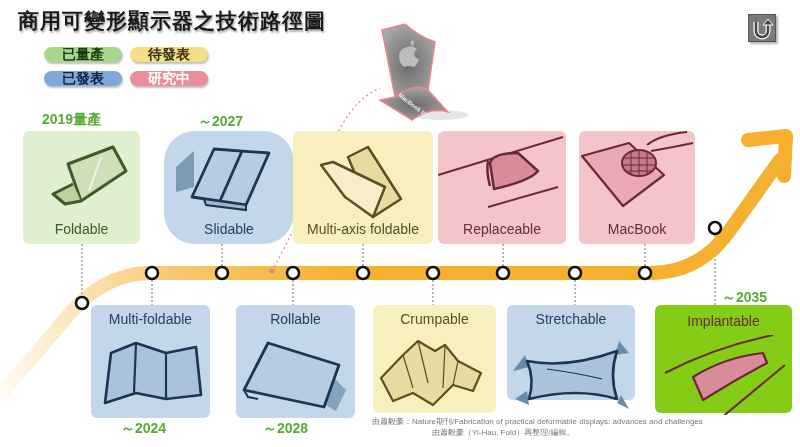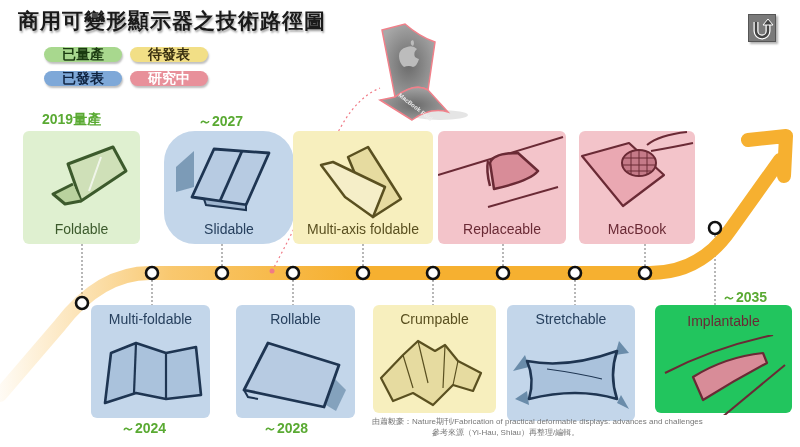--- a/index.html
+++ b/index.html
@@ -173,40 +173,40 @@
 <div class="year" style="left:263px;top:420px;">～2028</div>
 
 <div class="card" style="left:373px;top:305px;width:123px;height:108px;background:#f7efbe;">
   <div class="label" style="top:6px;color:#5a5020;">Crumpable</div>
   <svg width="123" height="80" viewBox="0 0 123 80" style="left:0;top:28px;">
     <path d="M8 45 L30 22 L45 8 L62 18 L72 12 L85 28 L108 40 L100 58 L80 52 L60 72 L40 60 L20 68 Z" fill="#e6dba0" stroke="#5a5020" stroke-width="2.2" stroke-linejoin="round"></path>
     <path d="M30 22 L40 55 M45 8 L55 50 M72 12 L70 55 M85 28 L80 52" stroke="#5a5020" stroke-width="1.2" fill="none"></path>
   </svg>
 </div>
 
-<div class="card" style="left:507px;top:305px;width:128px;height:116px;background:#c3d6ea;">
+<div class="card" style="left:507px;top:305px;width:128px;height:95px;background:#c3d6ea;">
   <div class="label" style="top:6px;color:#27405e;">Stretchable</div>
   <svg width="128" height="80" viewBox="0 0 128 80" style="left:0;top:28px;">
     <g fill="#6a8caa">
       <path d="M6 38 L18 22 L22 34 Z"></path>
         <path d="M112 8 L122 20 L108 22 Z"></path>
       <path d="M8 66 L20 58 L22 72 Z"></path>
         <path d="M110 70 L122 76 L114 62 Z"></path>
     </g>
     <path d="M20 28 Q60 36 110 18 Q102 42 110 66 Q70 54 22 66 Q28 46 20 28 Z" fill="#aac2dc" stroke="#1e3552" stroke-width="2.6" stroke-linejoin="round"></path>
     <path d="M40 36 Q70 40 95 46" fill="none" stroke="#1e3552" stroke-width="1.2"></path>
   </svg>
 </div>
 
 <div class="year" style="left:722px;top:289px;">～2035</div>
-<div class="card" style="left:655px;top:305px;width:137px;height:108px;background:#22c55e;">
+<div class="card" style="left:655px;top:305px;width:137px;height:108px;background:#84cc16;">
   <div class="label" style="top:8px;color:#6a2a35;">Implantable</div>
   <svg width="137" height="80" viewBox="0 0 137 80" style="left:0;top:30px;">
     <path d="M10 38 Q60 12 118 0" fill="none" stroke="#6a2a35" stroke-width="2"></path>
     <path d="M38 42 Q70 22 108 18 L112 28 Q80 45 48 65 Z" fill="#d88c98" stroke="#6a2a35" stroke-width="2.2" stroke-linejoin="round"></path>
     <line x1="60" y1="88" x2="130" y2="30" stroke="#6a2a35" stroke-width="2"></line>
   </svg>
 </div>
 
 <div class="source">
   <div>由蕭毅豪：Nature期刊/Fabrication of practical deformable displays: advances and challenges</div>
-  <div style="padding-left:60px;">參考來源（Yi-Hau, Shiau）再整理/編輯。</div>
+  <div style="padding-left:60px;">由蕭毅豪（Yi-Hau, Fold）再整理/編輯。</div>
 </div>
 
 </body></html>

